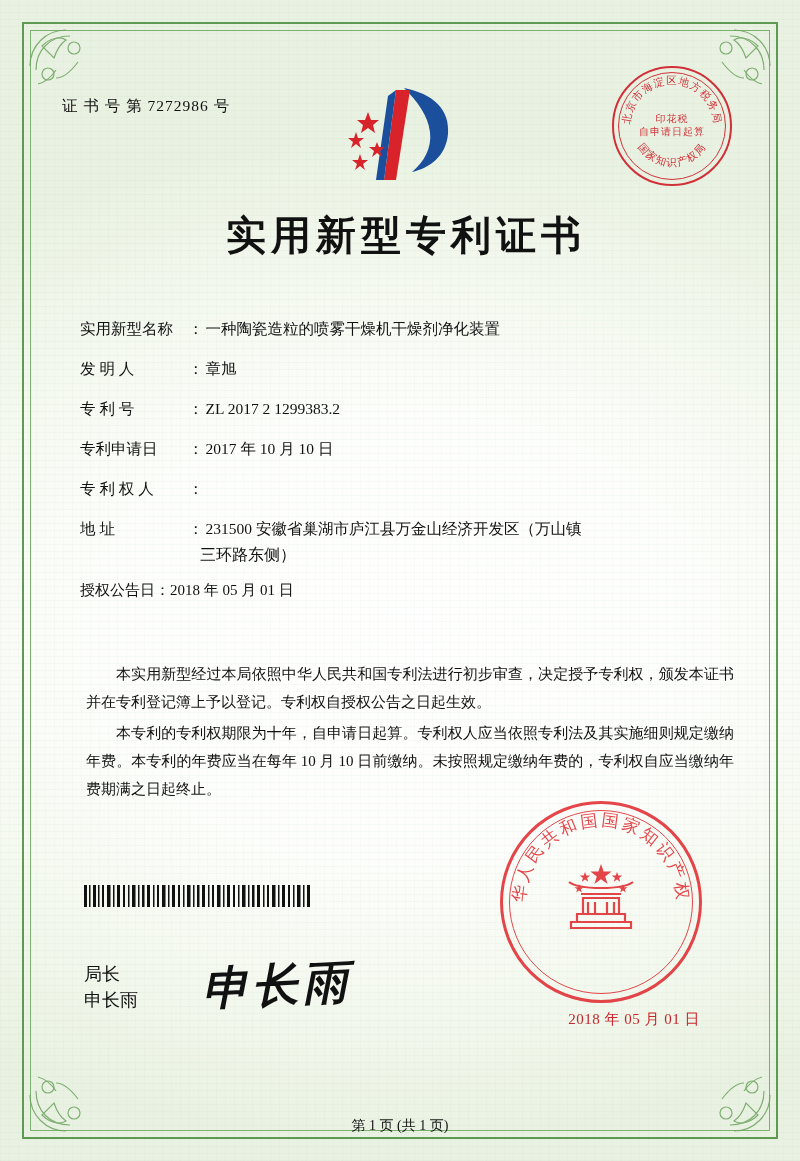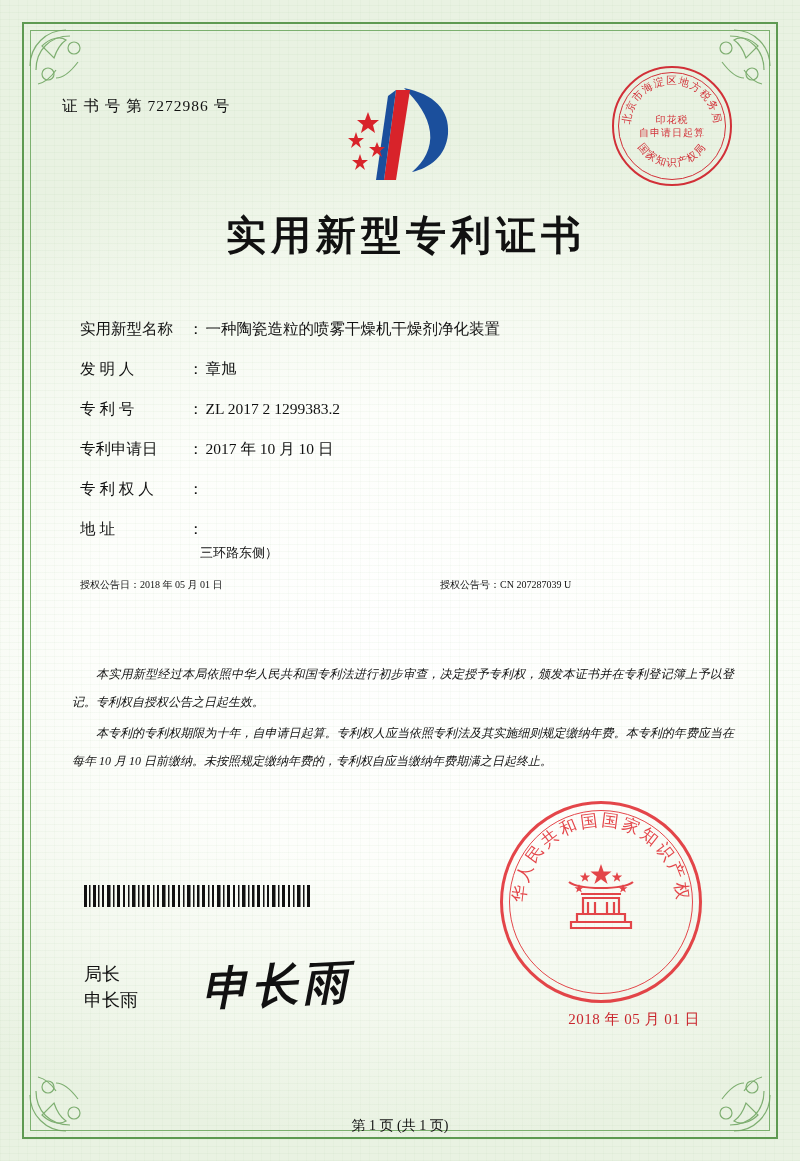--- a/index.html
+++ b/index.html
@@ -113,21 +113,21 @@
   }
   .seal-tax .center-lines {
     position: absolute;
     left: 0; right: 0;
     top: 50%;
     transform: translateY(-50%);
     text-align: center;
     font-size: 10px;
     line-height: 13px;
     letter-spacing: 1px;
-    font-family: Liberation Serif, serif;
+    font-family: Liberation Mono, monospace;
   }
 
   .title {
     position: absolute;
     left: 12px;
     right: 0;
     top: 168px;
     text-align: center;
     font-size: 40px;
     font-weight: bold;
@@ -165,42 +165,41 @@
     padding-right: 2px;
   }
   .field-value {
     flex: 1 1 auto;
     white-space: normal;
   }
   .addr-second {
     margin-left: 120px;
     margin-top: -14px;
     margin-bottom: 18px;
-    font-size: 13px;
+    font-size: 16px;
   }
 
   .pub-row {
     display: flex;
     align-items: baseline;
-    font-size: 10px;
+    font-size: 15px;
     margin-bottom: 12px;
   }
   .pub-left { flex: 0 0 360px; }
   .pub-right { flex: 1 1 auto; }
 
   .paras {
     position: absolute;
-    left: 20px;
+    left: 34px;
     right: 14px;
     top: 620px;
-    font-size: 12px;
+    font-size: 15px;
     line-height: 28px;
     color: #111;
     text-align: justify;
-    font-style: italic;
   }
   .paras p {
     margin: 0 0 3px 0;
     text-indent: 2em;
   }
 
   .barcode {
     position: absolute;
     left: 32px;
     top: 845px;
@@ -395,30 +394,28 @@
       </div>
 
       <div class="field-row">
         <span class="field-label spread">专 利 权 人</span>
         <span class="field-colon">：</span>
       </div>
 
       <div class="field-row">
         <span class="field-label spread">地 址</span>
         <span class="field-colon">：</span>
+        <span class="field-value">231500  安徽省巢湖市庐江县万金山经济开发区（万山镇</span>
       </div>
 
       <div class="addr-second">三环路东侧）</div>
 
       <div class="pub-row">
         <div class="pub-left">
           <span>授权公告日</span><span>：</span><span>2018 年 05 月 01 日</span>
-        </div>
-        <div class="pub-right">
-          <span>授权公告号</span><span>：</span><span>CN 207287039 U</span>
         </div>
       </div>
 
     </div>
 
     <div class="paras">
       <p>本实用新型经过本局依照中华人民共和国专利法进行初步审查，决定授予专利权，颁发本证书并在专利登记簿上予以登记。专利权自授权公告之日起生效。</p>
       <p>本专利的专利权期限为十年，自申请日起算。专利权人应当依照专利法及其实施细则规定缴纳年费。本专利的年费应当在每年 10 月 10 日前缴纳。未按照规定缴纳年费的，专利权自应当缴纳年费期满之日起终止。</p>
     </div>
 

